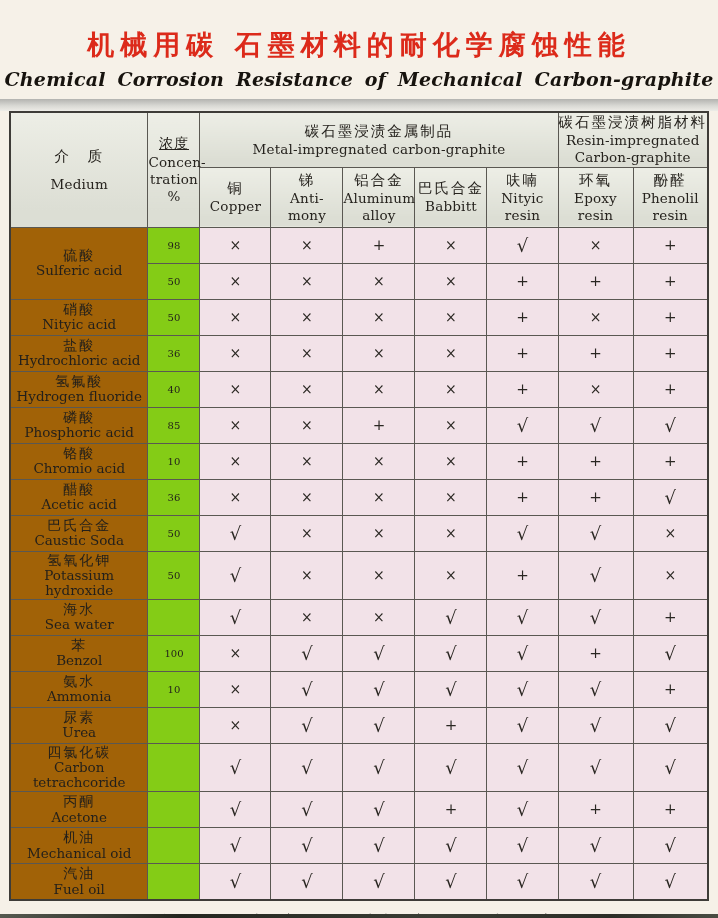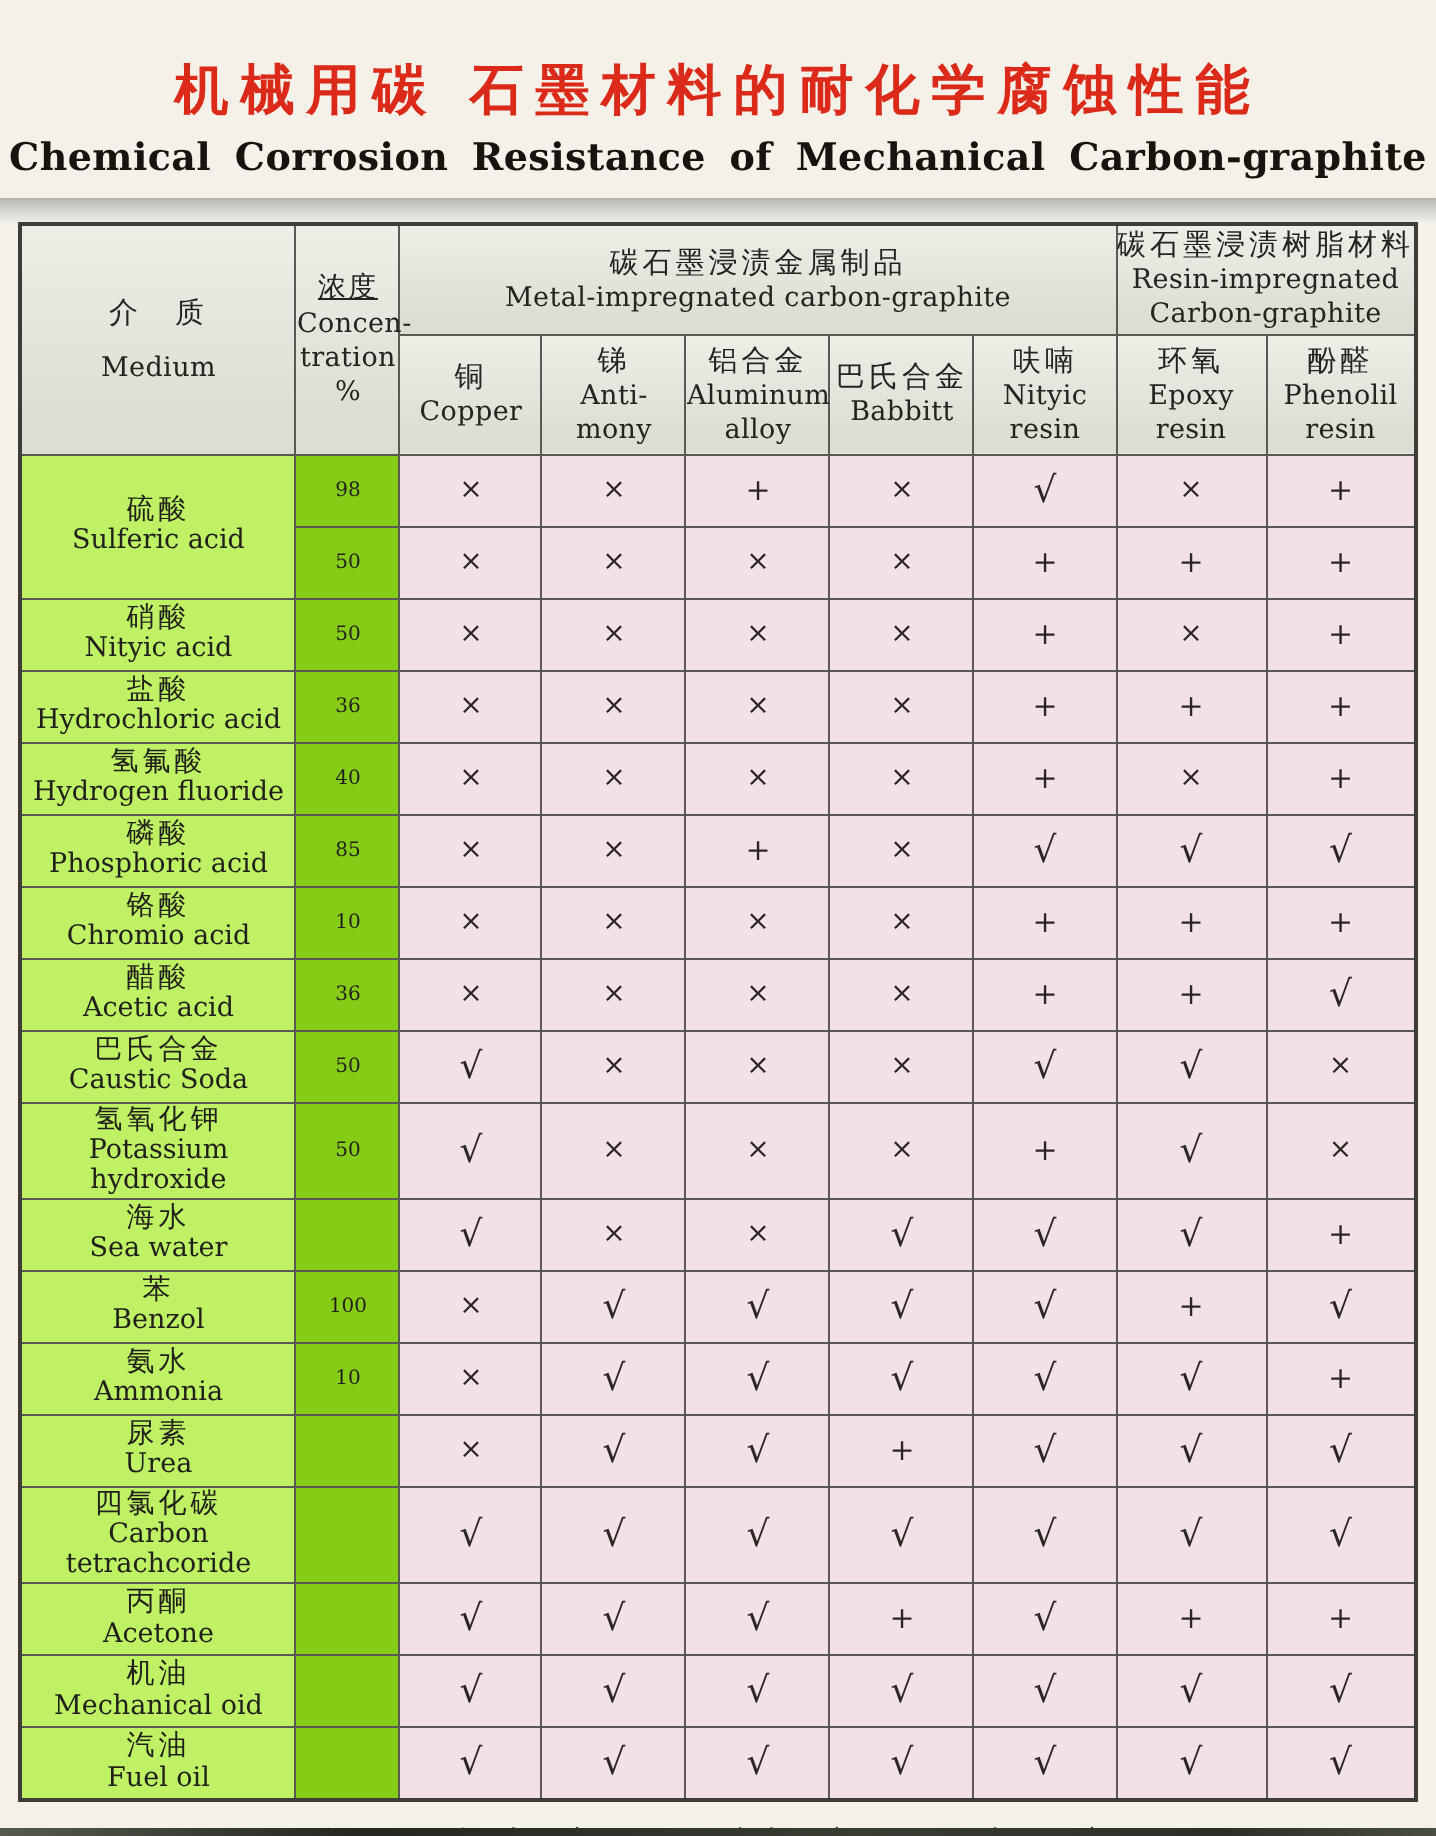--- a/index.html
+++ b/index.html
@@ -19,20 +19,21 @@
     letter-spacing:6px;
     white-space:nowrap;
   }
   .title-en {
     margin:5px 0 0;
     text-align:center;
     color:#17130e;
     font-size:19px; font-weight:bold;
     letter-spacing:0.2px; word-spacing:5px;
     white-space:nowrap;
+    font-style:italic;
   }
   .top-shade {
     height:12px; margin-top:9px;
     background:linear-gradient(180deg,#b3b3b0,#d8d8d3 55%,#edece7);
   }
   table.corrosion {
     width:698px; margin:0 auto;
     border-collapse:collapse; table-layout:fixed;
     border:2px solid #3e3c38;
   }
@@ -46,21 +47,21 @@
   }
   tr.hdr-groups { height:55px; }
   tr.hdr-cols { height:60px; }
   .zh-line { font-size:14.5px; letter-spacing:2px; }
   .en-line { font-size:13.5px; letter-spacing:0.2px; }
   .en-multi { white-space:pre-line; line-height:1.25; }
   .hdr-medium .zh-line { margin-bottom:10px; }
   .hdr-conc .zh-line { margin-bottom:1px;text-decoration:underline; }
   tbody td { height:35px; }
   td.medium {
-    background:#bef264;
+    background:#a16207;
     line-height:1.15;
   }
   td.medium .zh-line { font-size:14px; letter-spacing:2px; }
   td.medium .en-line { font-size:13.5px; letter-spacing:0; }
   td.conc { background:#84cc16; font-size:10px;text-align:center; }
   td.val  { background:#f2e2e8; color:#2a2722; }
   td.val.check { font-size:18px; }
   td.val.plus  { font-size:15px; }
   td.val.cross { font-size:14px; }
   .note { margin:11px 0 0 12px;text-align:center; }

